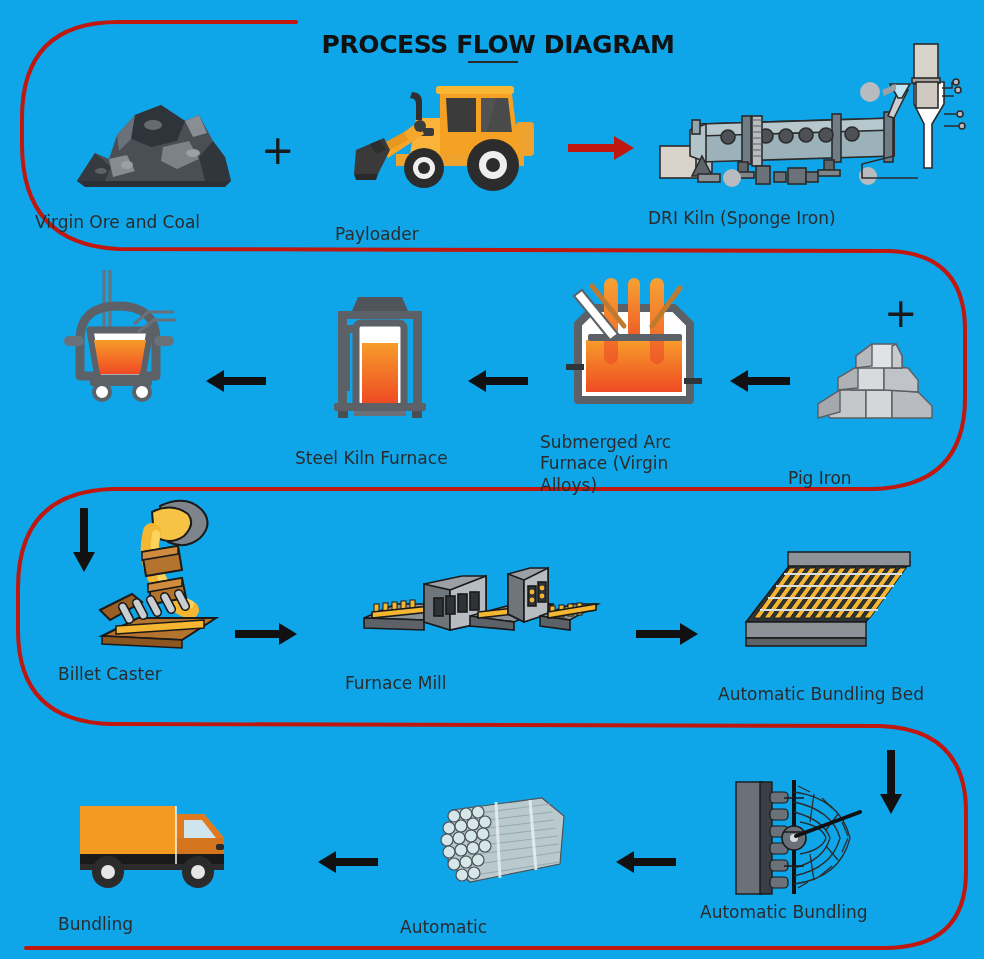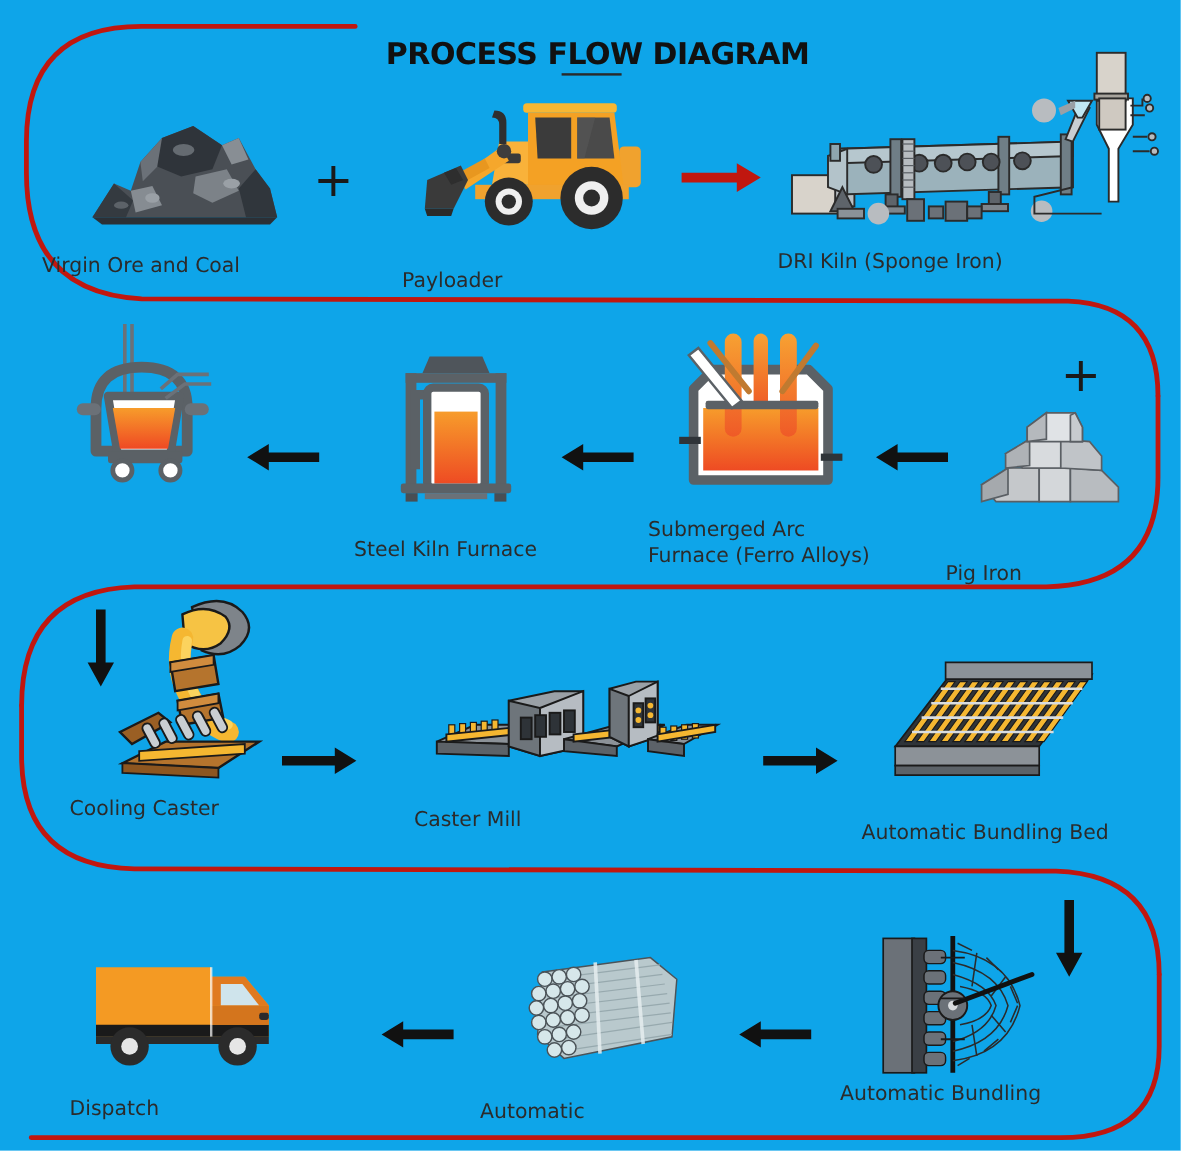--- a/index.html
+++ b/index.html
@@ -299,21 +299,21 @@
 
         <path d="M24 12 L60 56 L52 62 L16 18 Z" fill="#ffffff" stroke="#5b6166" stroke-width="2"></path>
         <path d="M34 8 L66 48" stroke="#c07a30" stroke-width="5" fill="none" stroke-linecap="round"></path>
         <path d="M122 10 L94 48" stroke="#c07a30" stroke-width="5" fill="none" stroke-linecap="round"></path>
 
         <rect x="8" y="86" width="18" height="6" fill="#2f3439"></rect>
         <rect x="126" y="100" width="18" height="6" fill="#2f3439"></rect>
       </svg>
     </div>
     <div class="node-label" style="margin-top:14px;">Submerged Arc
-Furnace (Ferro Alloys)</div>
+Furnace (Virgin Alloys)</div>
   </div>
 
   <div class="arrow" style="left:466px; top:369px;">
     <svg width="62" height="24" viewBox="0 0 62 24">
       <path d="M62 8 L20 8 L20 1 L2 12 L20 23 L20 16 L62 16 Z" fill="#111111"></path>
     </svg>
   </div>
 
   <div class="node" style="left:295px; top:295px; width:170px;">
     <div class="node-art" style="width:120px; height:125px;">
@@ -412,21 +412,21 @@
           <rect x="36" y="104" width="8" height="22" rx="4" fill="#c9ced2" transform="rotate(-28 40 115)"></rect>
           <rect x="50" y="100" width="8" height="22" rx="4" fill="#c9ced2" transform="rotate(-28 54 111)"></rect>
           <rect x="64" y="97" width="8" height="22" rx="4" fill="#c9ced2" transform="rotate(-28 68 108)"></rect>
           <rect x="78" y="94" width="8" height="22" rx="4" fill="#c9ced2" transform="rotate(-28 82 105)"></rect>
           <rect x="92" y="91" width="8" height="22" rx="4" fill="#c9ced2" transform="rotate(-28 96 102)"></rect>
         </g>
 
         <path d="M30 128 L118 122 L118 130 L30 136 Z" fill="#f5b731" stroke="#1a1a1a" stroke-width="1.5"></path>
       </svg>
     </div>
-    <div class="node-label" style="margin-top:6px;">Cooling Caster</div>
+    <div class="node-label" style="margin-top:6px;">Billet Caster</div>
   </div>
 
   <div class="arrow" style="left:235px; top:622px;">
     <svg width="64" height="24" viewBox="0 0 64 24">
       <path d="M0 8 L44 8 L44 1 L62 12 L44 23 L44 16 L0 16 Z" fill="#111111"></path>
     </svg>
   </div>
 
   <div class="node" style="left:345px; top:560px; width:270px;">
     <div class="node-art" style="width:245px; height:85px;">
@@ -471,21 +471,21 @@
           <g fill="#f5b731" stroke="#1a1a1a" stroke-width="1">
             <rect x="192" y="46" width="5" height="12"></rect>
             <rect x="201" y="45" width="5" height="12"></rect>
             <rect x="210" y="44" width="5" height="12"></rect>
             <rect x="219" y="43" width="5" height="12"></rect>
           </g>
           <path d="M190 52 L238 44 L238 50 L190 58 Z" fill="#f5b731"></path>
         </g>
       </svg>
     </div>
-    <div class="node-label" style="margin-top:28px;">Caster Mill</div>
+    <div class="node-label" style="margin-top:28px;">Furnace Mill</div>
   </div>
 
   <div class="arrow" style="left:636px; top:622px;">
     <svg width="64" height="24" viewBox="0 0 64 24">
       <path d="M0 8 L44 8 L44 1 L62 12 L44 23 L44 16 L0 16 Z" fill="#111111"></path>
     </svg>
   </div>
 
   <div class="node" style="left:718px; top:548px; width:225px;">
     <div class="node-art" style="width:185px; height:110px;">
@@ -659,16 +659,16 @@
         <rect x="158" y="52" width="8" height="6" rx="2" fill="#2b2b2b"></rect>
 
         <path d="M22 72 L166 72 L166 78 L22 78 Z" fill="#2b2b2b"></path>
 
         <circle cx="50" cy="80" r="16" fill="#2b2b2b"></circle>
         <circle cx="50" cy="80" r="7" fill="#e6e6e6"></circle>
         <circle cx="140" cy="80" r="16" fill="#2b2b2b"></circle>
         <circle cx="140" cy="80" r="7" fill="#e6e6e6"></circle>
       </svg>
     </div>
-    <div class="node-label" style="margin-top:22px;">Dispatch</div>
+    <div class="node-label" style="margin-top:22px;">Bundling</div>
   </div>
 
 </div>
 
 </body></html>

